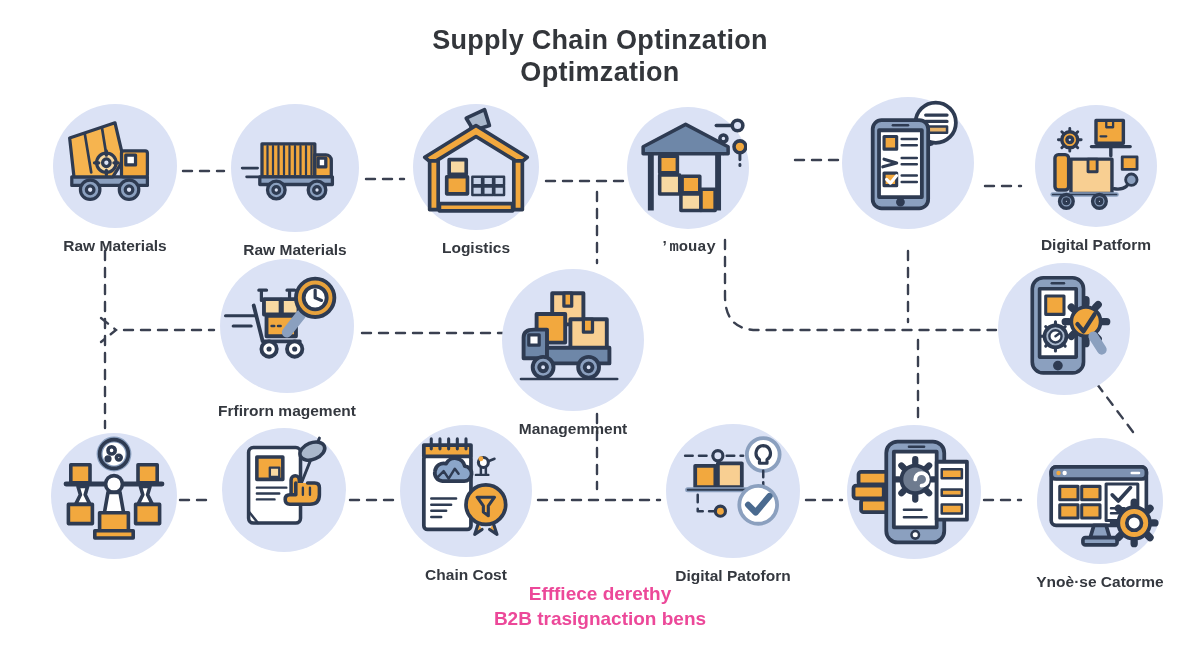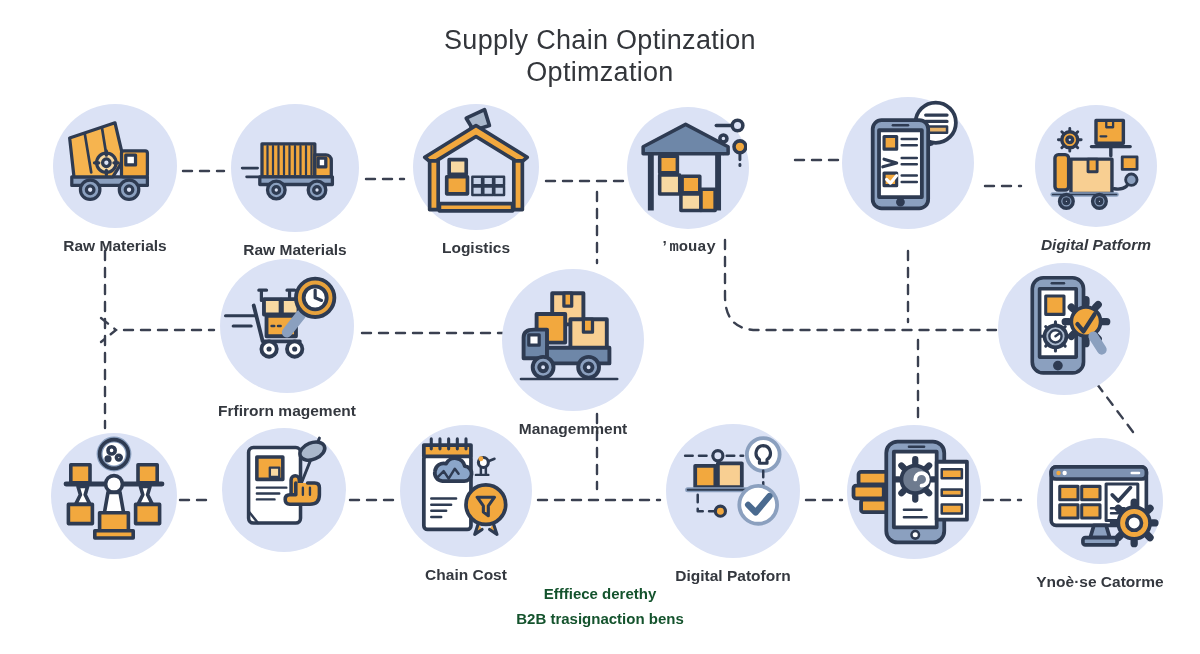--- a/index.html
+++ b/index.html
@@ -1,21 +1,21 @@
 <!DOCTYPE html>
 <html><head>
 <meta charset="utf-8">
 <style>
   html,body{margin:0;padding:0;}
   body{width:1200px;height:654px;background:#ffffff;position:relative;overflow:hidden;
        font-family:"Liberation Sans","DejaVu Sans",sans-serif;}
   .title{position:absolute;top:24px;left:0;width:100%;text-align:center;
-         font-weight:normal;font-size:27px;line-height:32px;color:#33363b;letter-spacing:.3px;}
+         font-weight:bold;font-size:27px;line-height:32px;color:#33363b;letter-spacing:.3px;}
   .footer{position:absolute;top:581px;left:0;width:100%;text-align:center;
-          font-weight:bold;font-size:15px;line-height:25px;color:#14532d;}
+          font-weight:bold;font-size:19px;line-height:25px;color:#ec4899;}
   .node{position:absolute;width:200px;text-align:center;}
   .circle{border-radius:50%;background:#dbe2f5;margin:0 auto;
           display:flex;align-items:center;justify-content:center;}
   .nlabel{font-weight:bold;font-size:15.5px;color:#34383f;margin-top:9px;white-space:nowrap;}
   #connectors{position:absolute;left:0;top:0;width:1200px;height:654px;pointer-events:none;}
   svg{display:block;}
 </style>
 </head>
 <body>
 
@@ -158,21 +158,21 @@
         <path d="M45 46 H57 M45 51 H57" stroke-width="2"></path>
         <rect x="31" y="58" width="10" height="10" fill="#f2a83e" stroke-width="2.5"></rect>
         <path d="M33 63 l3 3 5 -6" stroke="#ffffff" stroke-width="2.5"></path>
         <path d="M45 60 H57 M45 65 H57" stroke-width="2"></path>
         <circle cx="44" cy="81" r="2" fill="#2e3b52"></circle>
       </g>
     </svg>
   </div>
 </div>
 
-<div class="node" style="left:996px;top:105px;font-style:italic;">
+<div class="node" style="left:996px;top:105px;">
   <div class="circle" style="width:122px;height:122px;">
     <svg width="114" height="114" viewBox="0 0 100 100">
       <g stroke="#2e3b52" stroke-width="3" stroke-linecap="round" stroke-linejoin="round" fill="none">
         <circle cx="27" cy="27" r="7" fill="#f2a83e"></circle>
         <path d="M27 17 V20 M27 34 V37 M17 27 H20 M34 27 H37 M20 20 l2 2 M34 34 l-2 -2 M34 20 l-2 2 M20 34 l2 -2" stroke-width="2.5"></path>
         <circle cx="27" cy="27" r="2.5" fill="#dbe2f5"></circle>
         <rect x="50" y="10" width="24" height="20" fill="#f2a83e"></rect>
         <path d="M59 10 h6 v6 h-6 z M54 24 h5" stroke-width="2"></path>
         <path d="M46 33 H80 M63 33 V41"></path>
         <rect x="28" y="44" width="36" height="30" fill="#f8cf92"></rect>

